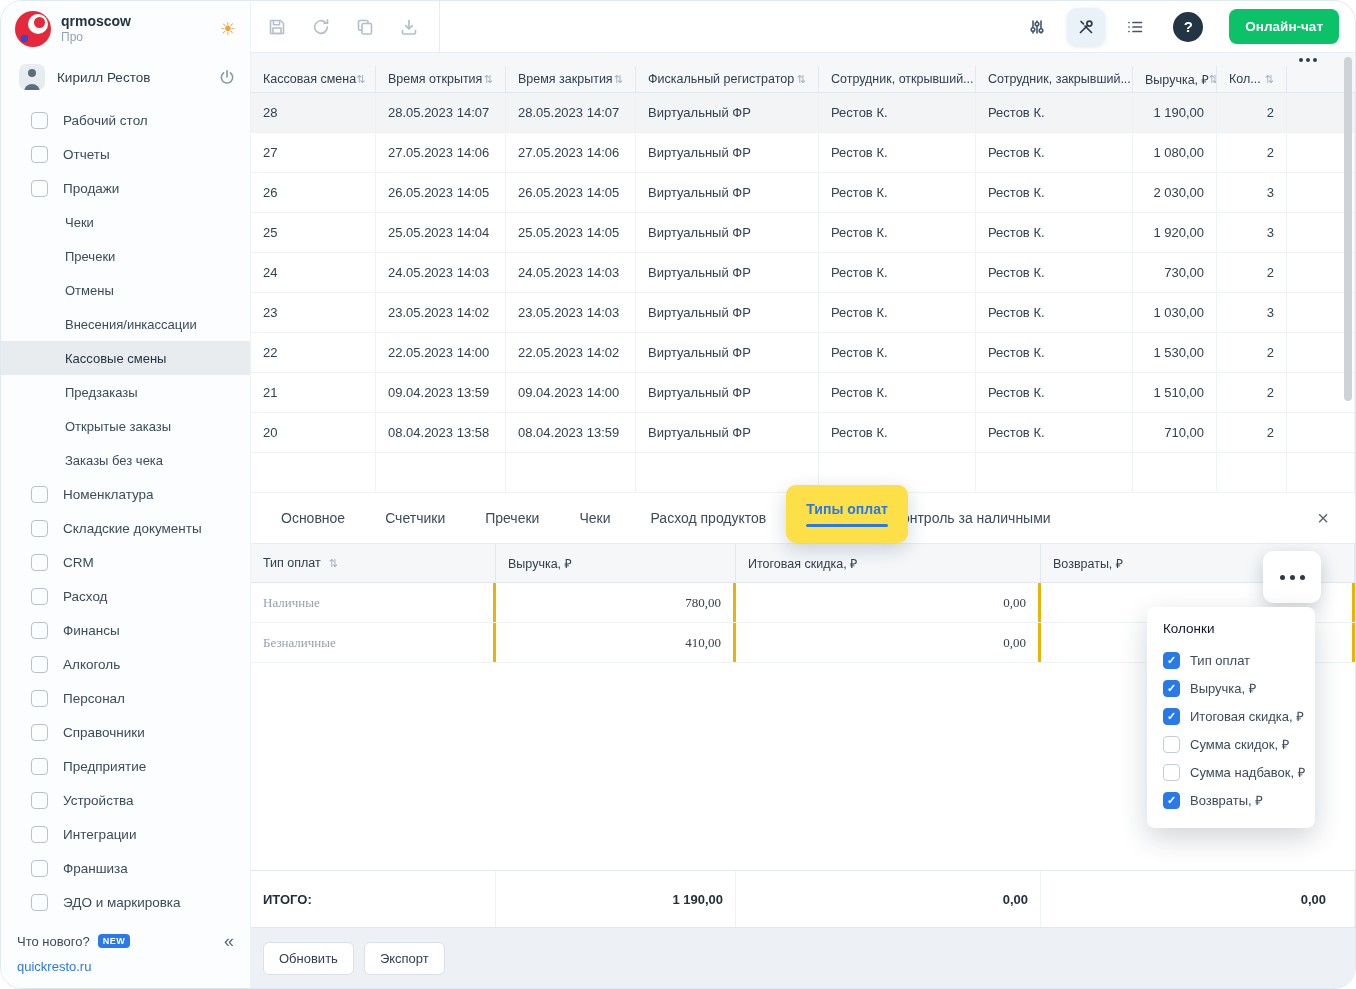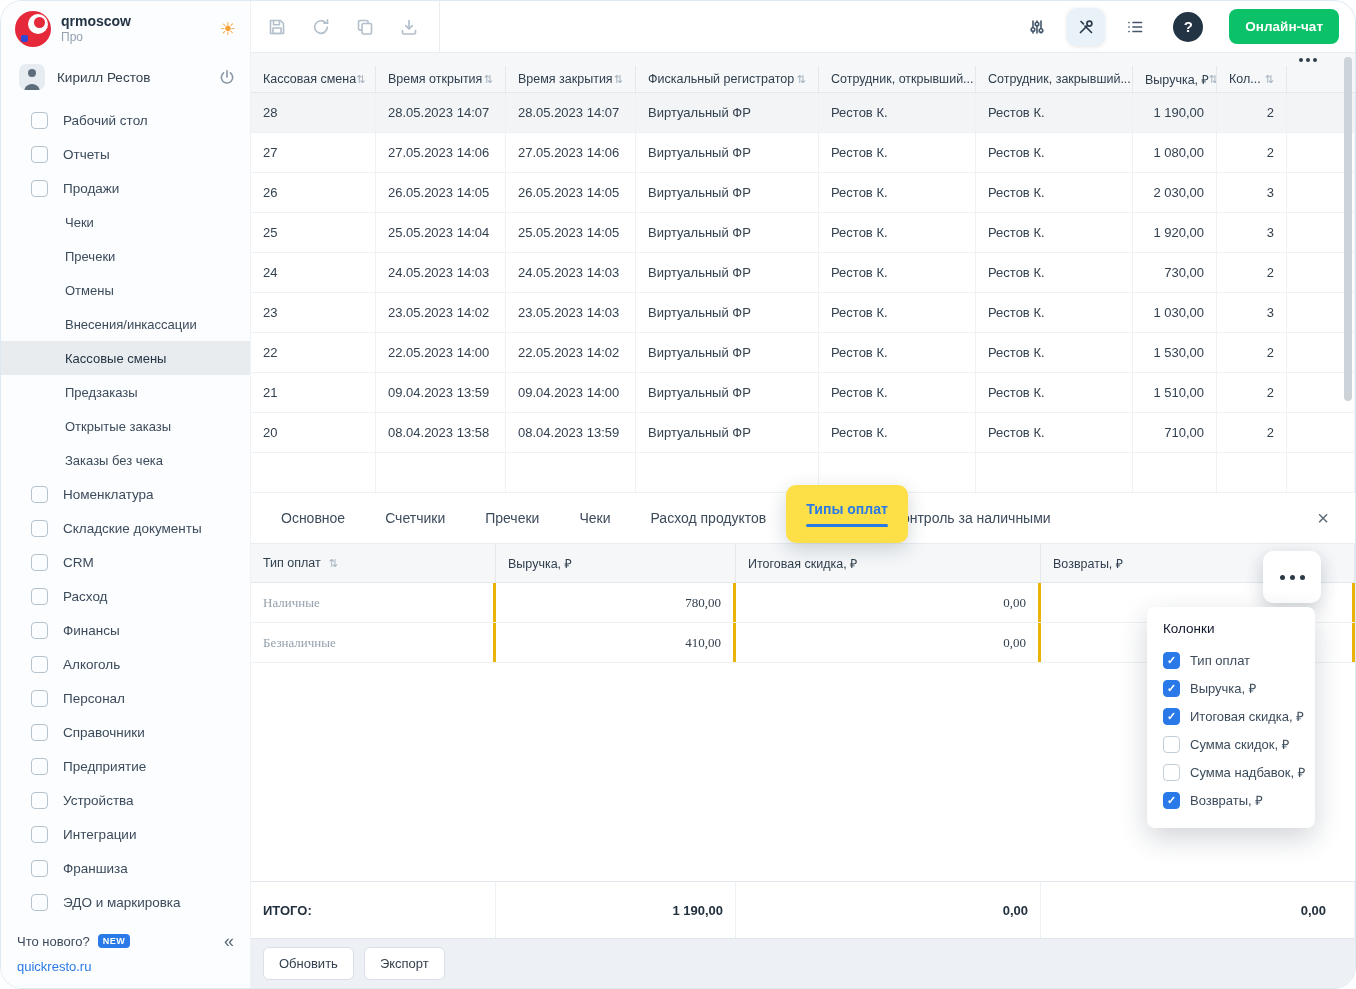--- a/index.html
+++ b/index.html
@@ -76,21 +76,21 @@
   .phead .th[data-sortable="true"] .sort{display:inline;}
   .prow{height:40px;border-bottom:1px solid #eef2f5;font-size:13px;background:#fff;}
   .prow .td{display:flex;align-items:center;padding:0 12px;border-right:3px solid #eab308;white-space:nowrap;overflow:hidden;font-family:Liberation Serif, serif;}
   .prow .td.label{color:#94a0ac;}
   .prow .td.num{justify-content:flex-end;color:#33414f;}
   .panel-fill{flex:1;background:#fff;}
   .totals{height:57px;flex:none;border-top:1px solid #e2e8ee;font-size:13px;font-weight:700;color:#22303e;background:#fff;}
   .totals .td{display:flex;align-items:center;padding:0 12px;border-right:1px solid #eef2f5;white-space:nowrap;}
   .totals .td.num{justify-content:flex-end;}
   .totals .td.last{padding-right:28px;}
-  .bottom-bar{height:50px;flex:none;background:#edf0f4;border-top:1px solid #e0e6ec;display:flex;align-items:center;gap:10px;padding:0 12px;}
+  .bottom-bar{height:61px;flex:none;background:#edf0f4;border-top:1px solid #e0e6ec;display:flex;align-items:center;gap:10px;padding:0 12px;}
   .action-btn{background:#fff;border:1px solid #d9e0e7;border-radius:6px;padding:8px 15px;font-size:13px;color:#33414f;cursor:pointer;font-family:inherit;}
   
   .vscroll{position:absolute;right:3px;top:56px;width:8px;height:344px;background:#ccd4da;border-radius:4px;z-index:2;cursor:grab;}
   .more-btn{position:absolute;right:34px;top:550px;width:58px;height:52px;background:#fff;border-radius:10px;box-shadow:0 6px 18px rgba(25,40,60,.22);display:flex;align-items:center;justify-content:center;z-index:6;cursor:pointer;}
   .more-btn i{width:5px;height:5px;border-radius:50%;background:#2c3a48;display:block;margin:0 2.5px;}
   .columns-menu{position:absolute;right:40px;top:606px;width:168px;background:#fff;border-radius:8px;box-shadow:0 10px 28px rgba(25,40,60,.20);padding:14px 16px;z-index:6;}
   .cm-title{font-size:13.5px;color:#0f172a;margin-bottom:10px;}
   .cm-item{display:flex;align-items:center;gap:10px;height:28px;font-size:13px;color:#3c4b5b;cursor:pointer;white-space:nowrap;}
   .cb{width:17px;height:17px;border-radius:4px;border:1.5px solid #c3ced8;display:flex;align-items:center;justify-content:center;font-size:11px;color:transparent;flex:none;}
   .cb::after{content:"✓";font-weight:700;}

